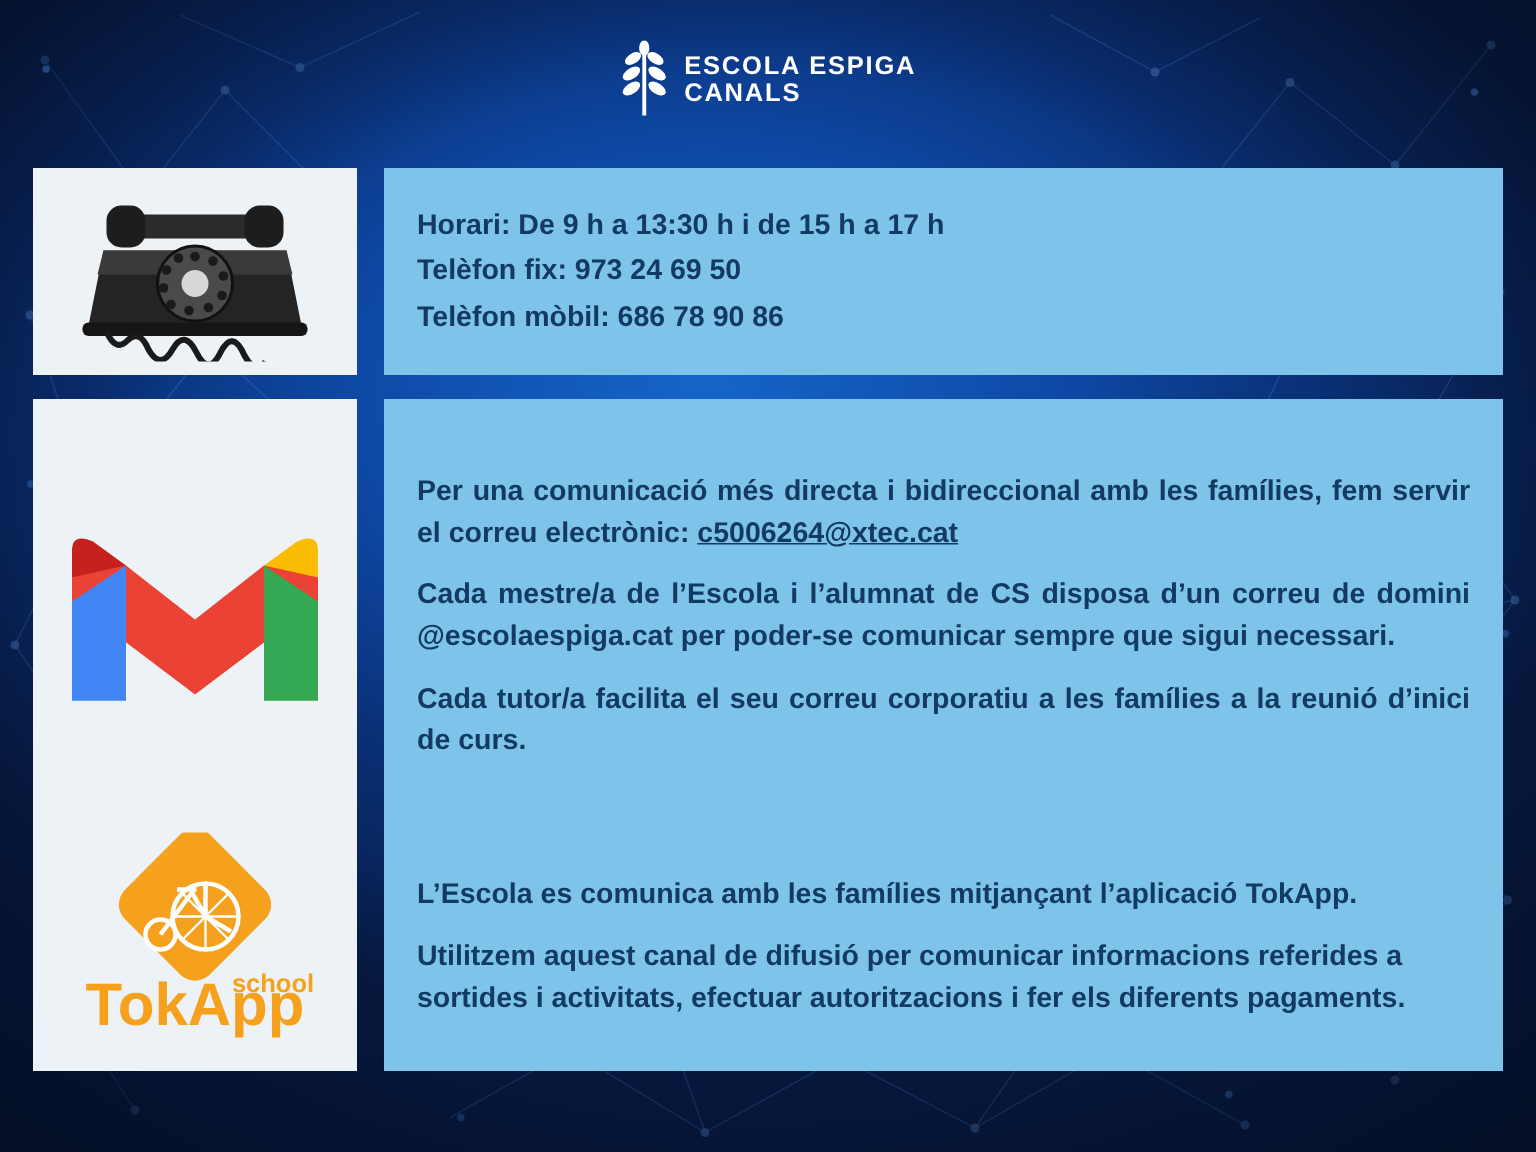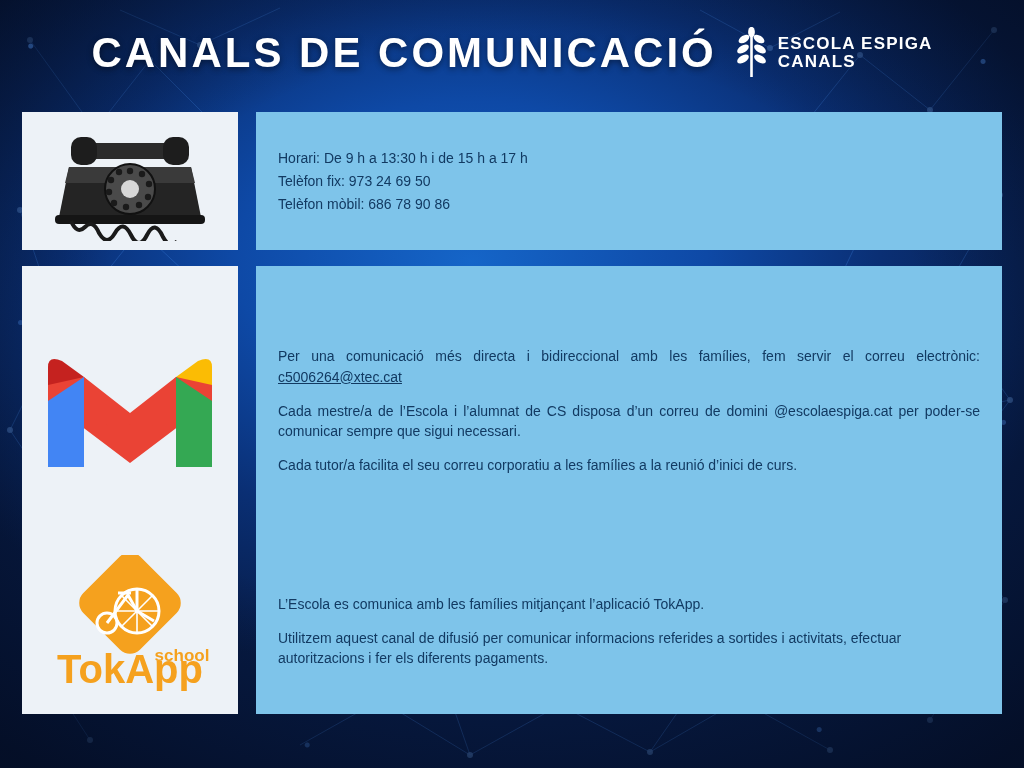--- a/index.html
+++ b/index.html
@@ -113,22 +113,22 @@
     background: #7ec4ea;
     color: #123b63;
     padding: 18px 22px;
     box-sizing: border-box;
     display: flex;
     flex-direction: column;
     justify-content: center;
   }
   .text-card p {
     margin: 0 0 14px 0;
-    font-size: 14px;
-    font-weight: normal;
+    font-size: 19px;
+    font-weight: bold;
     line-height: 1.45;
     color: #123a62;
   }
   .text-card p:last-child { margin-bottom: 0; }
   .tight p { margin-bottom: 3px; }
   .just p { text-align: justify; }
   .mail-link {
     color: #123a62;
     text-decoration: underline;
   }
@@ -197,21 +197,20 @@
         <circle cx="430" cy="640" r="3"></circle>
       <circle cx="700" cy="680" r="3"></circle>
         <circle cx="200" cy="45" r="3"></circle>
         <circle cx="770" cy="48" r="3"></circle>
     </g>
   </svg>
 
   <div class="vignette"></div>
 
   <div class="header">
-    <div class="title">CANALS DE COMUNICACIÓ</div>
     <div class="brand">
       <svg width="34" height="52" viewBox="0 0 34 52">
         <rect x="15.2" y="4" width="2.6" height="46" fill="#ffffff"></rect>
         <g fill="#ffffff">
           <ellipse cx="9" cy="12" rx="6" ry="3.4" transform="rotate(-32 9 12)"></ellipse>
           <ellipse cx="24" cy="12" rx="6" ry="3.4" transform="rotate(32 24 12)"></ellipse>
           <ellipse cx="8" cy="22" rx="6.5" ry="3.6" transform="rotate(-32 8 22)"></ellipse>
           <ellipse cx="25" cy="22" rx="6.5" ry="3.6" transform="rotate(32 25 22)"></ellipse>
           <ellipse cx="8" cy="32" rx="6.5" ry="3.6" transform="rotate(-32 8 32)"></ellipse>
           <ellipse cx="25" cy="32" rx="6.5" ry="3.6" transform="rotate(32 25 32)"></ellipse>

